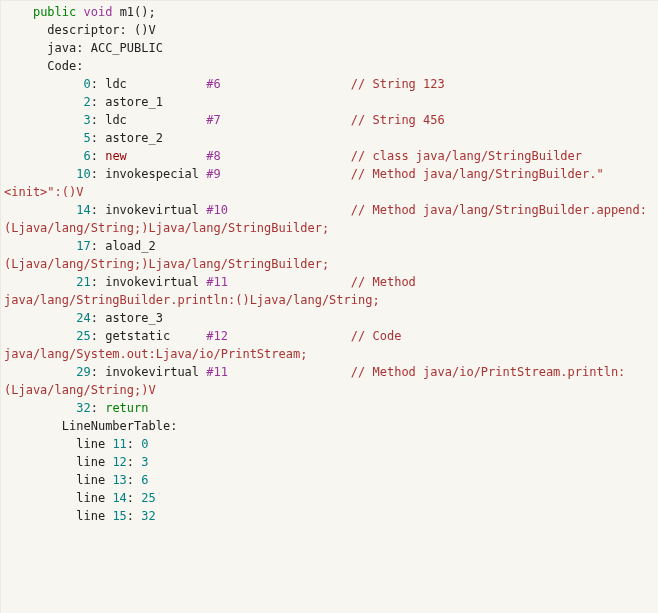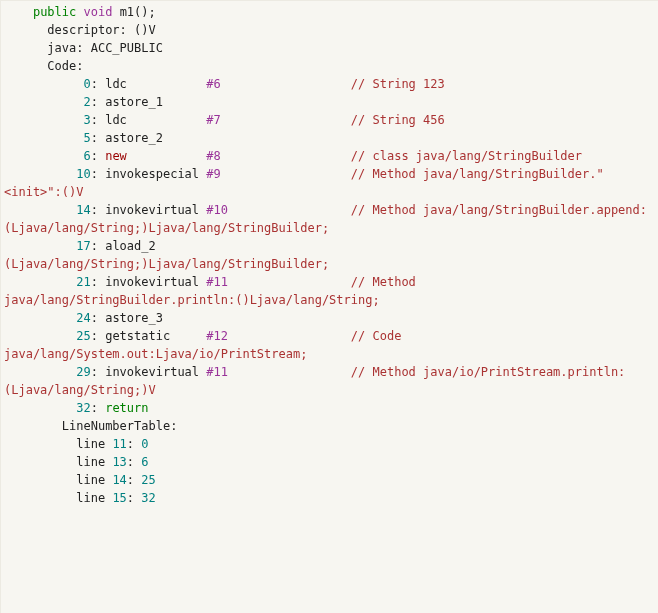--- a/index.html
+++ b/index.html
@@ -69,16 +69,17 @@
     <div class="code-line"><span class="tok tok-p">          </span><span class="tok tok-num">21</span><span class="tok tok-p">: invokevirtual </span><span class="tok tok-ref">#11</span><span class="tok tok-p">                 </span><span class="tok tok-com">// Method</span></div>
     <div class="code-line"><span class="tok tok-com">java/lang/StringBuilder.println:()Ljava/lang/String;</span></div>
     <div class="code-line"><span class="tok tok-p">          </span><span class="tok tok-num">24</span><span class="tok tok-p">: astore_3</span></div>
     <div class="code-line"><span class="tok tok-p">          </span><span class="tok tok-num">25</span><span class="tok tok-p">: getstatic     </span><span class="tok tok-ref">#12</span><span class="tok tok-p">                 </span><span class="tok tok-com">// Code</span></div>
     <div class="code-line"><span class="tok tok-com">java/lang/System.out:Ljava/io/PrintStream;</span></div>
     <div class="code-line"><span class="tok tok-p">          </span><span class="tok tok-num">29</span><span class="tok tok-p">: invokevirtual </span><span class="tok tok-ref">#11</span><span class="tok tok-p">                 </span><span class="tok tok-com">// Method java/io/PrintStream.println:</span></div>
     <div class="code-line"><span class="tok tok-com">(Ljava/lang/String;)V</span></div>
     <div class="code-line"><span class="tok tok-p">          </span><span class="tok tok-num">32</span><span class="tok tok-p">: </span><span class="tok tok-k">return</span></div>
     <div class="code-line"><span class="tok tok-p">        LineNumberTable:</span></div>
     <div class="code-line"><span class="tok tok-p">          line </span><span class="tok tok-num">11</span><span class="tok tok-p">: </span><span class="tok tok-num">0</span></div>
+    <div class="code-line"><span class="tok tok-p">          line </span><span class="tok tok-num">12</span><span class="tok tok-p">: </span><span class="tok tok-num">3</span></div>
     <div class="code-line"><span class="tok tok-p">          line </span><span class="tok tok-num">13</span><span class="tok tok-p">: </span><span class="tok tok-num">6</span></div>
     <div class="code-line"><span class="tok tok-p">          line </span><span class="tok tok-num">14</span><span class="tok tok-p">: </span><span class="tok tok-num">25</span></div>
     <div class="code-line"><span class="tok tok-p">          line </span><span class="tok tok-num">15</span><span class="tok tok-p">: </span><span class="tok tok-num">32</span></div>
   </div>
 
 </body></html>

